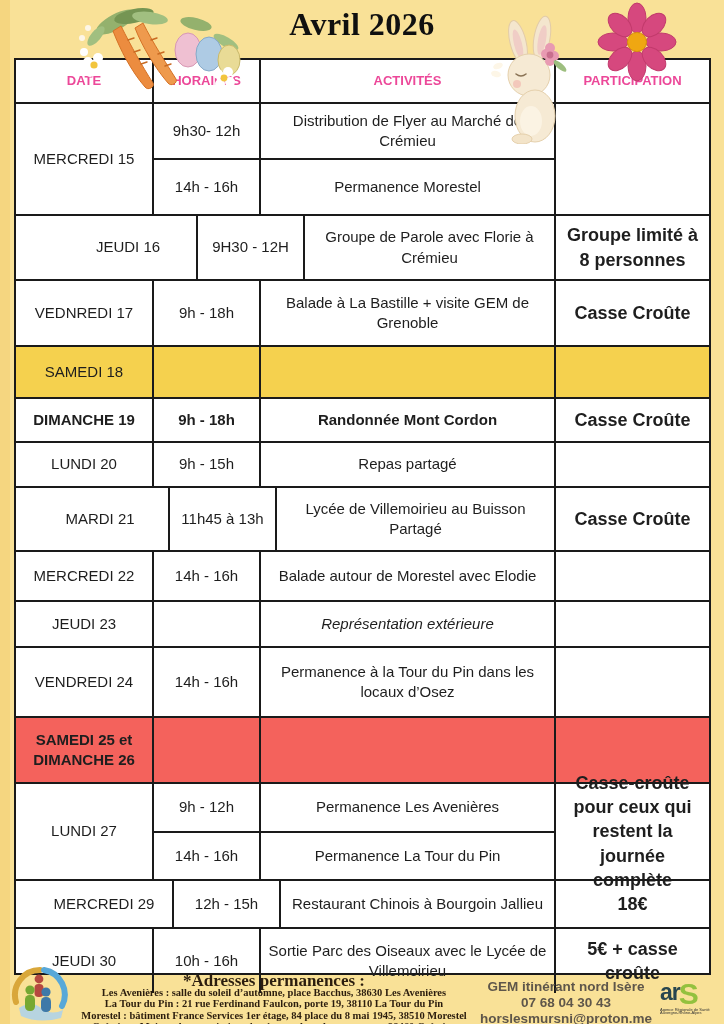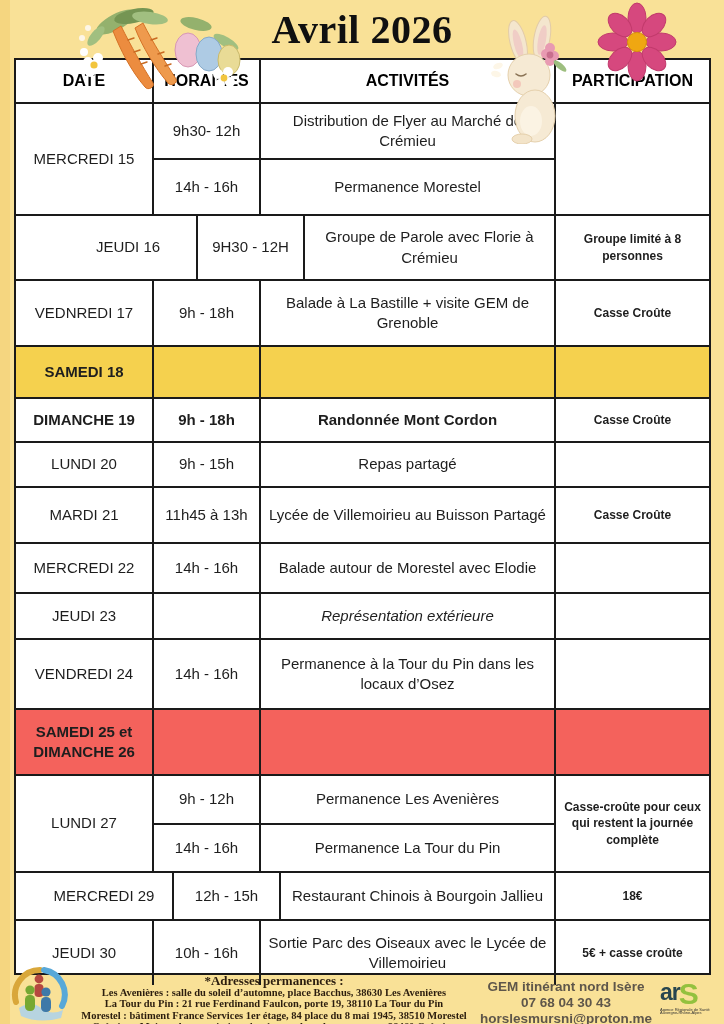--- a/index.html
+++ b/index.html
@@ -14,77 +14,77 @@
   
   .edge-strip {
     position:absolute; left:0; top:0; width:10px; height:1024px;
     background:#F2CD6E; opacity:.55; z-index:0;
   }
 
   .page-title {
     position:absolute; left:0; top:6px; width:724px;
     text-align:center;
     font-family:"Liberation Serif", serif;
-    font-weight:bold; font-size:40px; color:#101010;
+    font-weight:bold; font-size:32px; color:#101010;
     letter-spacing:.5px; z-index:1;
   }
 
   
   .cal {
     position:absolute; left:14px; top:58px; width:697px; height:917px;
     background:#FFFFFF; border:2px solid #1A1A1A;
     display:flex; flex-direction:column; z-index:2;
   }
   .row { display:flex; border-top:2px solid #1A1A1A; flex:0 0 auto; }
   .row.first { border-top:none; }
   .cell {
     display:flex; align-items:center; justify-content:center;
     text-align:center; padding:3px 6px; font-size:15px; line-height:1.35;
   }
   .c-date { flex:0 0 136px; }
   .c-hor  { flex:0 0 107px; border-left:2px solid #1A1A1A; }
   .c-act  { flex:1;          border-left:2px solid #1A1A1A; }
-  .c-part { flex:0 0 155px;  border-left:2px solid #1A1A1A; font-weight:bold; font-size:12px; padding:3px 4px; }
+  .c-part { flex:0 0 155px;  border-left:2px solid #1A1A1A; font-weight:bold; font-size:18px; padding:3px 4px; }
   .mid { flex:1; display:flex; flex-direction:column; }
   .subrow { display:flex; flex:1; }
   .subrow + .subrow { border-top:2px solid #1A1A1A; }
   .subrow .c-hor { flex:0 0 107px; }
   .subrow .c-act { flex:1; }
 
-  .row.header .cell { font-weight:bold; font-size:16px; color:#000000;text-align:center; }
+  .row.header .cell { font-weight:bold; font-size:13px; color:#ec4899;text-align:center; }
   .row.bold-row .cell { font-weight:bold; }
   .row.hl-yellow { background:#F5D14E; }
-  .row.hl-yellow .c-date { font-weight:bold; }
+  .row.hl-yellow .c-date { font-weight:normal; }
   .row.hl-red { background:#F4625C; }
   .row.hl-red .c-date { font-weight:bold; padding:3px 12px; }
   .italic { font-style:italic; }
 
   
   .rh-head { height:42px; }  .rh1 { height:112px; } .rh2 { height:65px;padding-left:44px; }
   .rh3 { height:66px; }      .rh4 { height:52px; }  .rh5 { height:44px; }
-  .rh6 { height:45px; }      .rh7 { height:56px; }  .rh8 { height:50px; }
+  .rh6 { height:45px; }      .rh7 { height:64px;padding-left:16px; }  .rh8 { height:50px; }
   .rh9 { height:46px; }      .rh10 { height:70px; } .rh11 { height:66px; }
   .rh12 { height:97px; }     .rh13 { height:48px;padding-left:20px; } .rh14 { height:66px; }
 
   
   .deco { position:absolute; z-index:3; pointer-events:none; }
   .deco-carrots { left:76px;  top:2px;  width:168px; height:94px; }
   .deco-bunny   { left:490px; top:12px; width:84px;  height:132px; }
   .deco-flower  { left:597px; top:2px;  width:80px;  height:80px; }
 
   
   .footer { position:absolute; left:0; top:973px; width:724px; height:51px; z-index:4; }
   .gem-logo { position:absolute; left:11px; top:-8px; width:58px; height:60px; }
   .addresses {
     position:absolute; left:66px; top:2px; width:416px;
     text-align:center;
     font-family:"Liberation Serif", serif; font-weight:bold;
     font-size:10.5px; line-height:11.6px; color:#2B1D0E;
   }
-  .addresses .addr-title { font-size:13px; }
+  .addresses .addr-title { font-size:17px; }
   .contact {
     position:absolute; left:478px; top:6px; width:176px;
     text-align:center; font-weight:bold; font-size:13.5px;
     line-height:16px; color:#5E564A; white-space:nowrap;
   }
   .ars { position:absolute; left:660px; top:6px; width:58px; height:42px; }
   .ars-word { font-weight:bold; line-height:1; }
   .ars-ar { font-size:23px; color:#27454E; letter-spacing:-1px; }
   .ars-s  { font-size:30px; color:#93C13E; margin-left:-1px; vertical-align:-4px; }
   .ars-small { font-size:4px; color:#333; line-height:5px; margin-top:-2px; }

